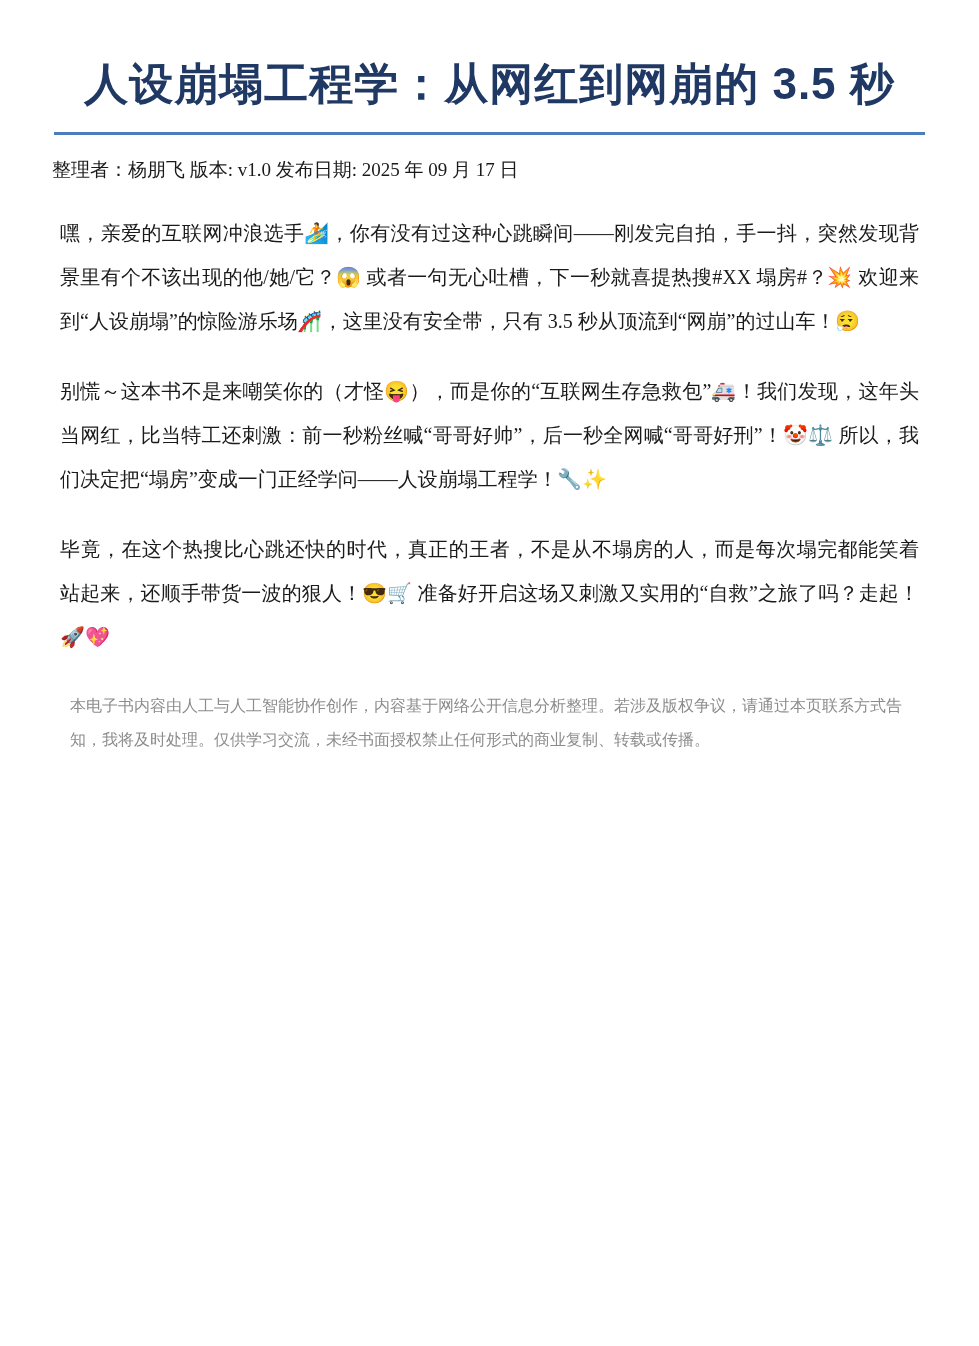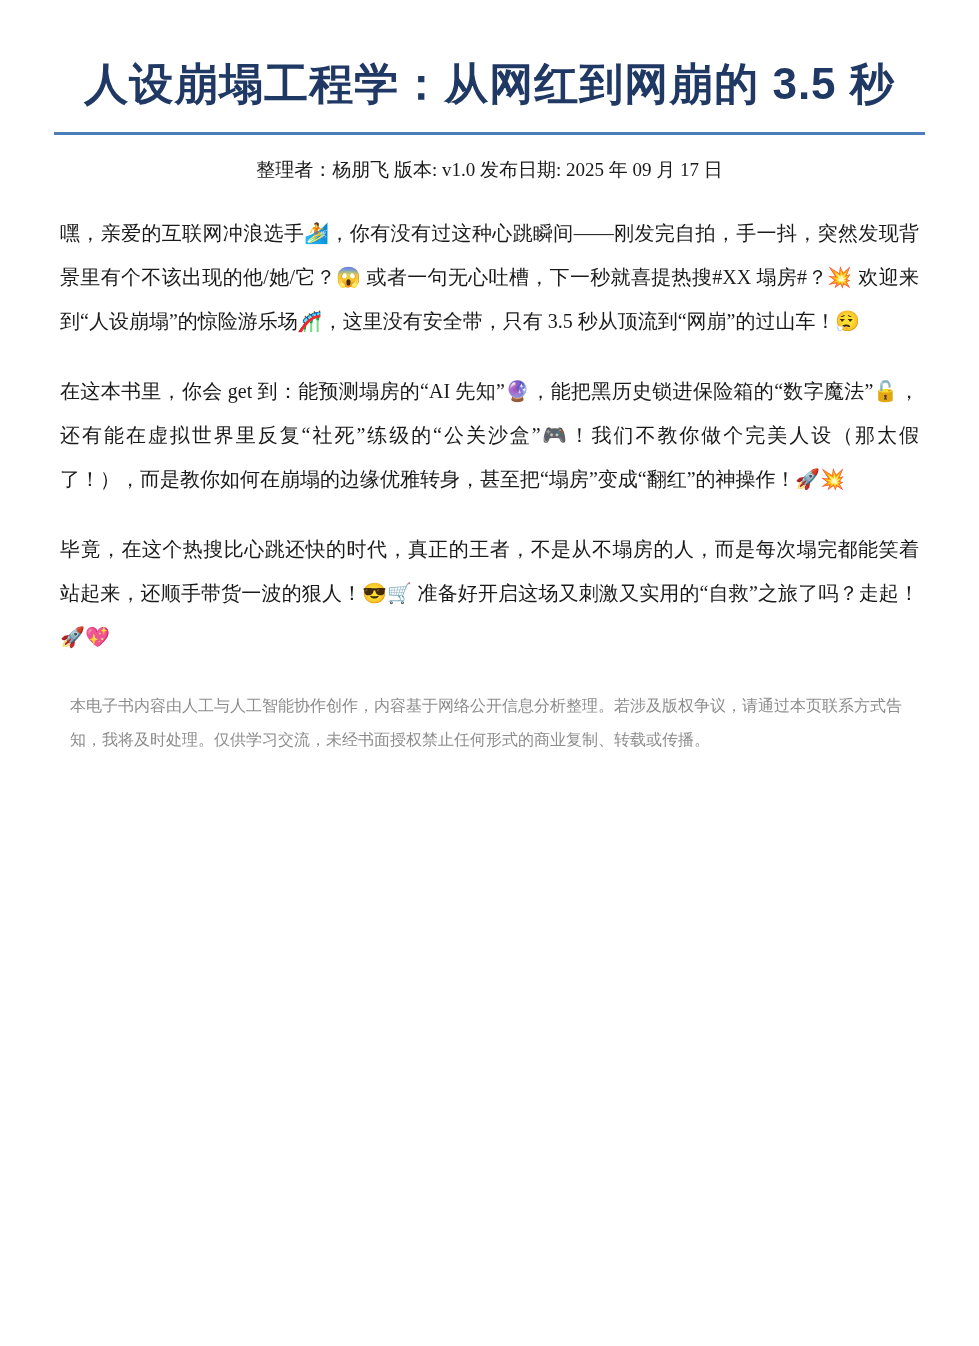--- a/index.html
+++ b/index.html
@@ -31,21 +31,20 @@
   .title-rule {
     border: none;
     border-top: 3px solid var(--divider-color, #4A7EBB);
     margin: 0 2px 20px 2px;
   }
   .meta-line {
     margin: 0 0 14px 0;
     color: #1a1a1a;
     font-size: 19px;
     line-height: 30px;
-    text-align: center;
   }
   .body-para {
     margin: 26px 8px;
     color: var(--body-color, #1a1a1a);
     font-size: 20px;
     line-height: 44px;
     text-align: justify;
     text-justify: inter-ideograph;
   }
   .footer-note {
@@ -61,20 +60,20 @@
 <div class="page">
 
   <h1 class="doc-title">人设崩塌工程学：从网红到网崩的 3.5 秒</h1>
 
   <hr class="title-rule">
 
   <p class="meta-line">整理者：杨朋飞 版本: v1.0 发布日期: 2025 年 09 月 17 日</p>
 
   <p class="body-para">嘿，亲爱的互联网冲浪选手🏄，你有没有过这种心跳瞬间——刚发完自拍，手一抖，突然发现背景里有个不该出现的他/她/它？😱 或者一句无心吐槽，下一秒就喜提热搜#XX 塌房#？💥 欢迎来到“人设崩塌”的惊险游乐场🎢，这里没有安全带，只有 3.5 秒从顶流到“网崩”的过山车！😮‍💨</p>
 
+  <p class="body-para">别慌～这本书不是来嘲笑你的（才怪😝），而是你的“互联网生存急救包”🚑！我们发现，这年头当网红，比当特工还刺激：前一秒粉丝喊“哥哥好帅”，后一秒全网喊“哥哥好刑”！🤡⚖️ 所以，我们决定把“塌房”变成一门正经学问——人设崩塌工程学！🔧✨</p>
 
-  <p class="body-para">在这本书里，你会 get 到：能预测塌房的“AI 先知”🔮，能把黑历史锁进保险箱的“数字魔法”🔓，还有能在虚拟世界里反复“社死”练级的“公关沙盒”🎮！我们不教你做个完美人设（那太假了！），而是教你如何在崩塌的边缘优雅转身，甚至把“塌房”变成“翻红”的神操作！🚀💥</p>
 
   <p class="body-para">毕竟，在这个热搜比心跳还快的时代，真正的王者，不是从不塌房的人，而是每次塌完都能笑着站起来，还顺手带货一波的狠人！😎🛒 准备好开启这场又刺激又实用的“自救”之旅了吗？走起！🚀💖</p>
 
   <p class="footer-note">本电子书内容由人工与人工智能协作创作，内容基于网络公开信息分析整理。若涉及版权争议，请通过本页联系方式告知，我将及时处理。仅供学习交流，未经书面授权禁止任何形式的商业复制、转载或传播。</p>
 
 </div>
 
 </body></html>

